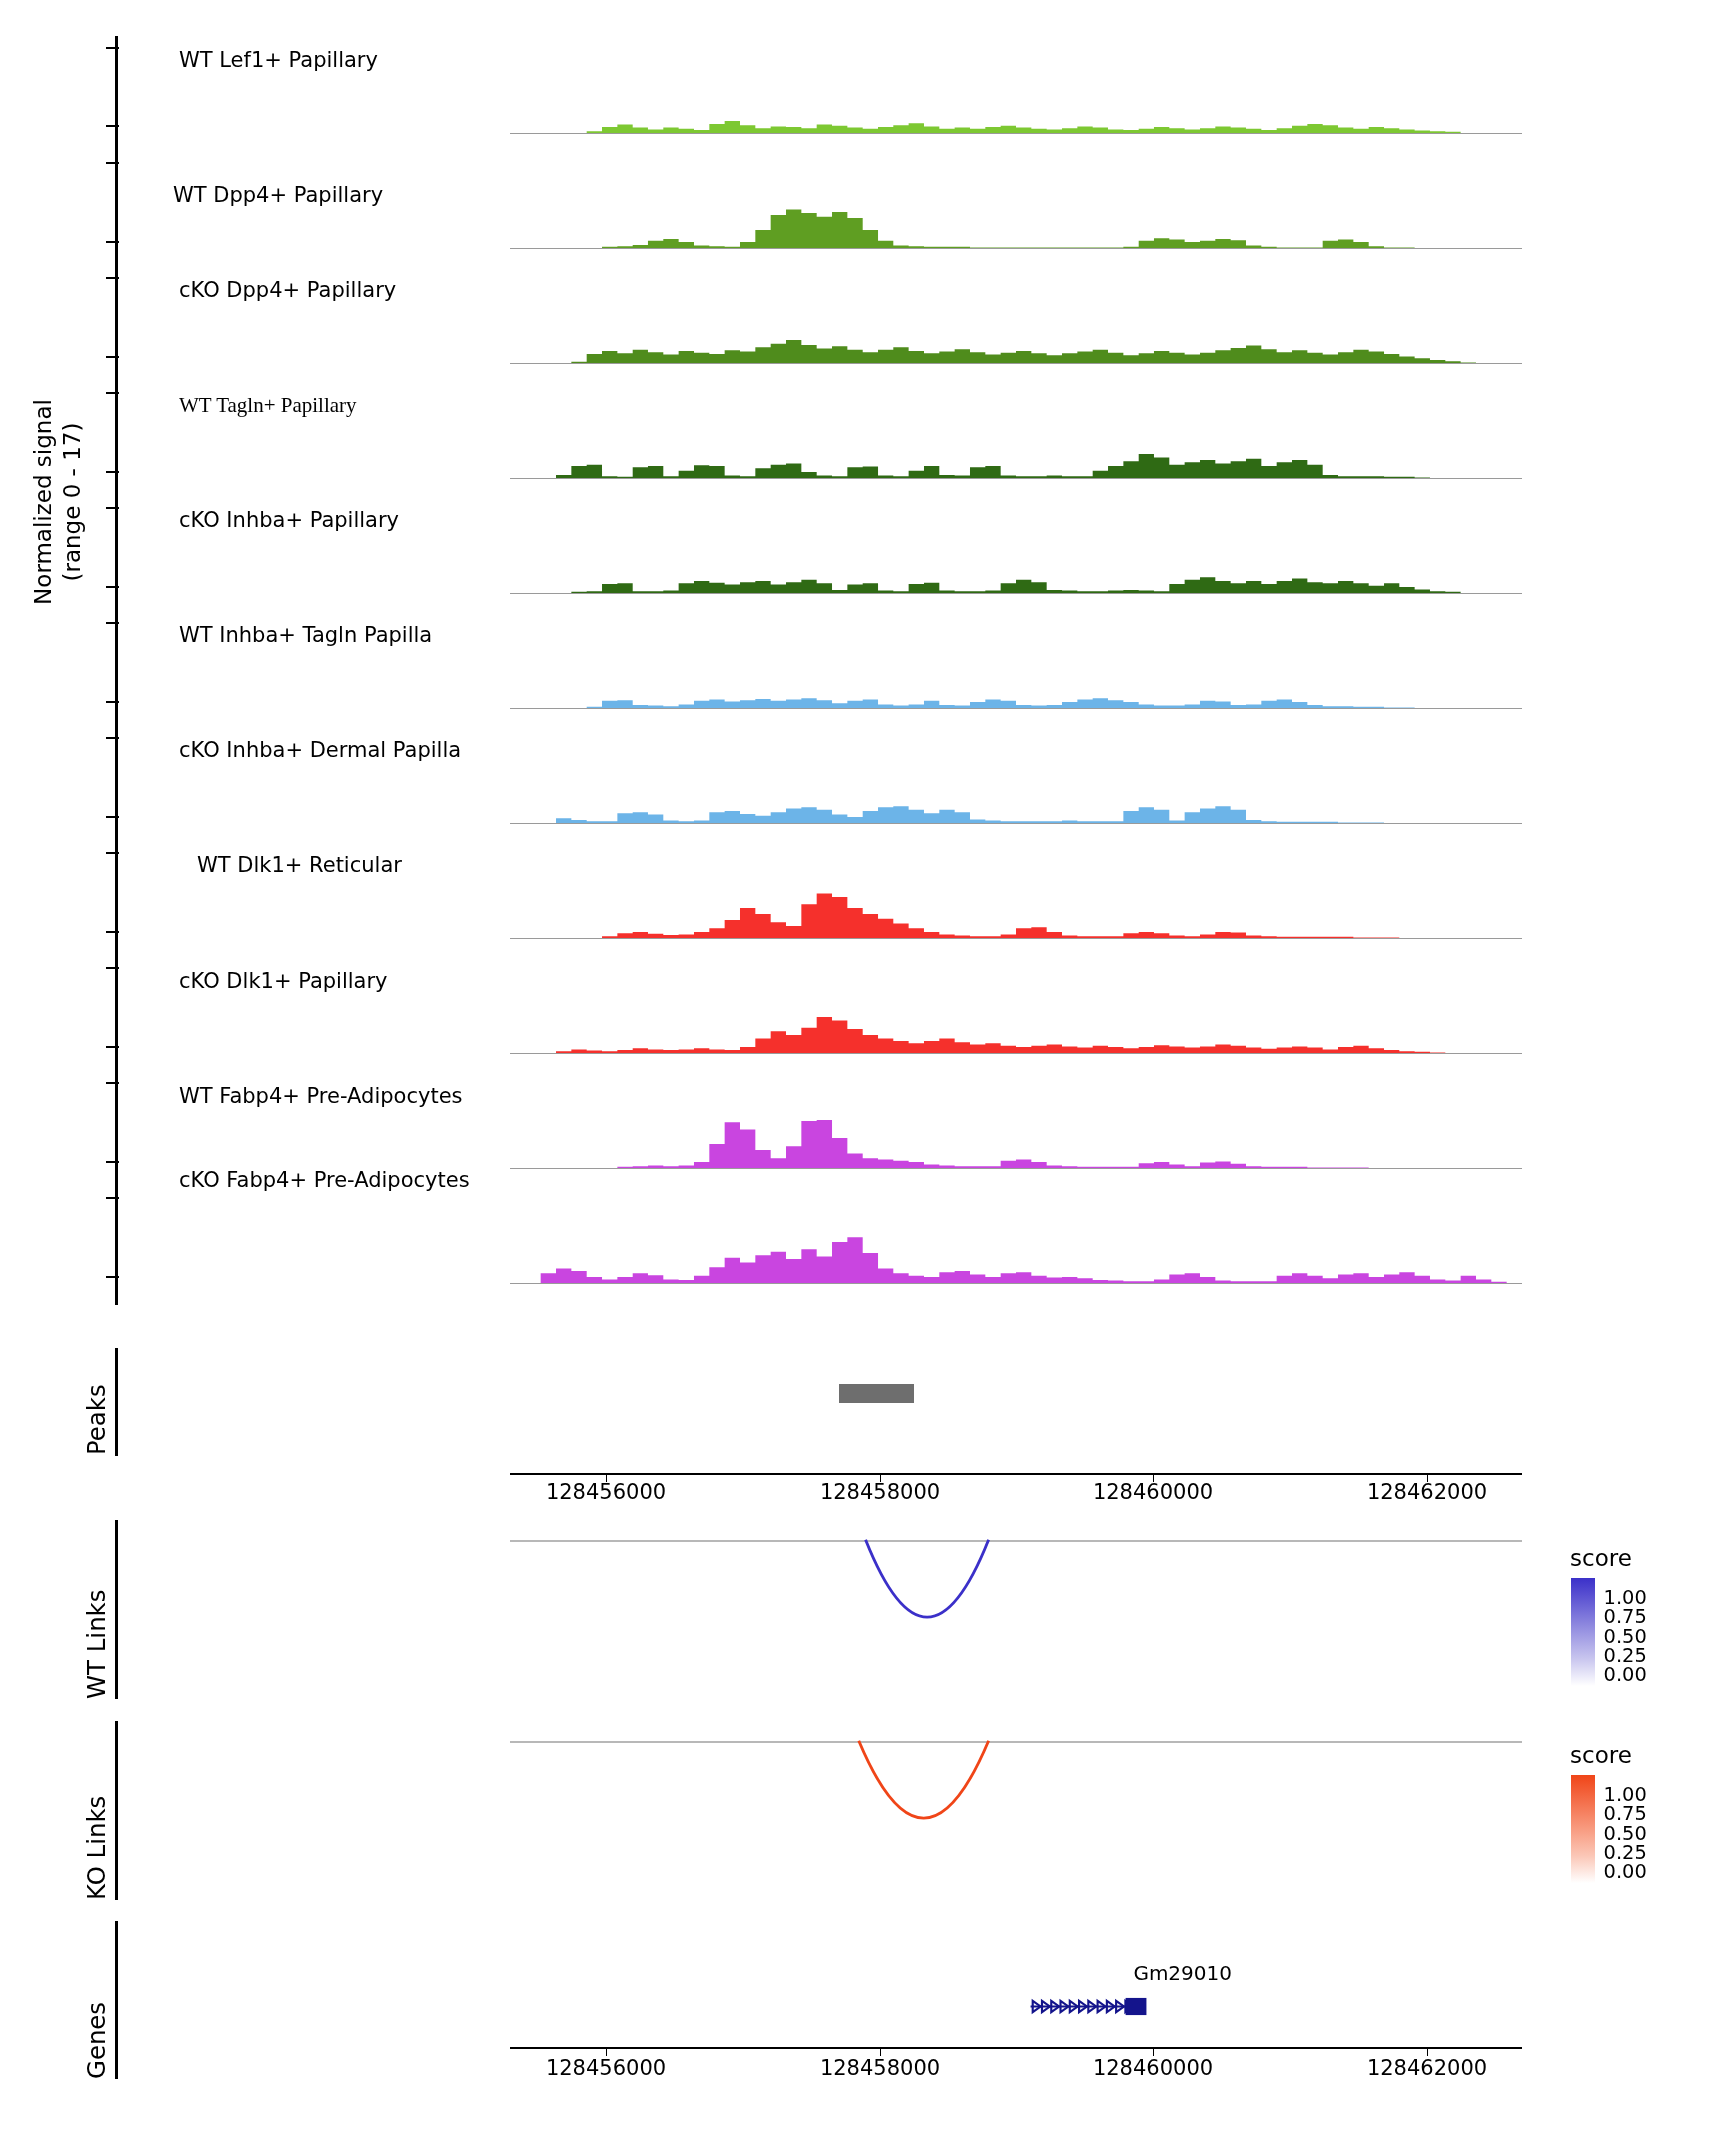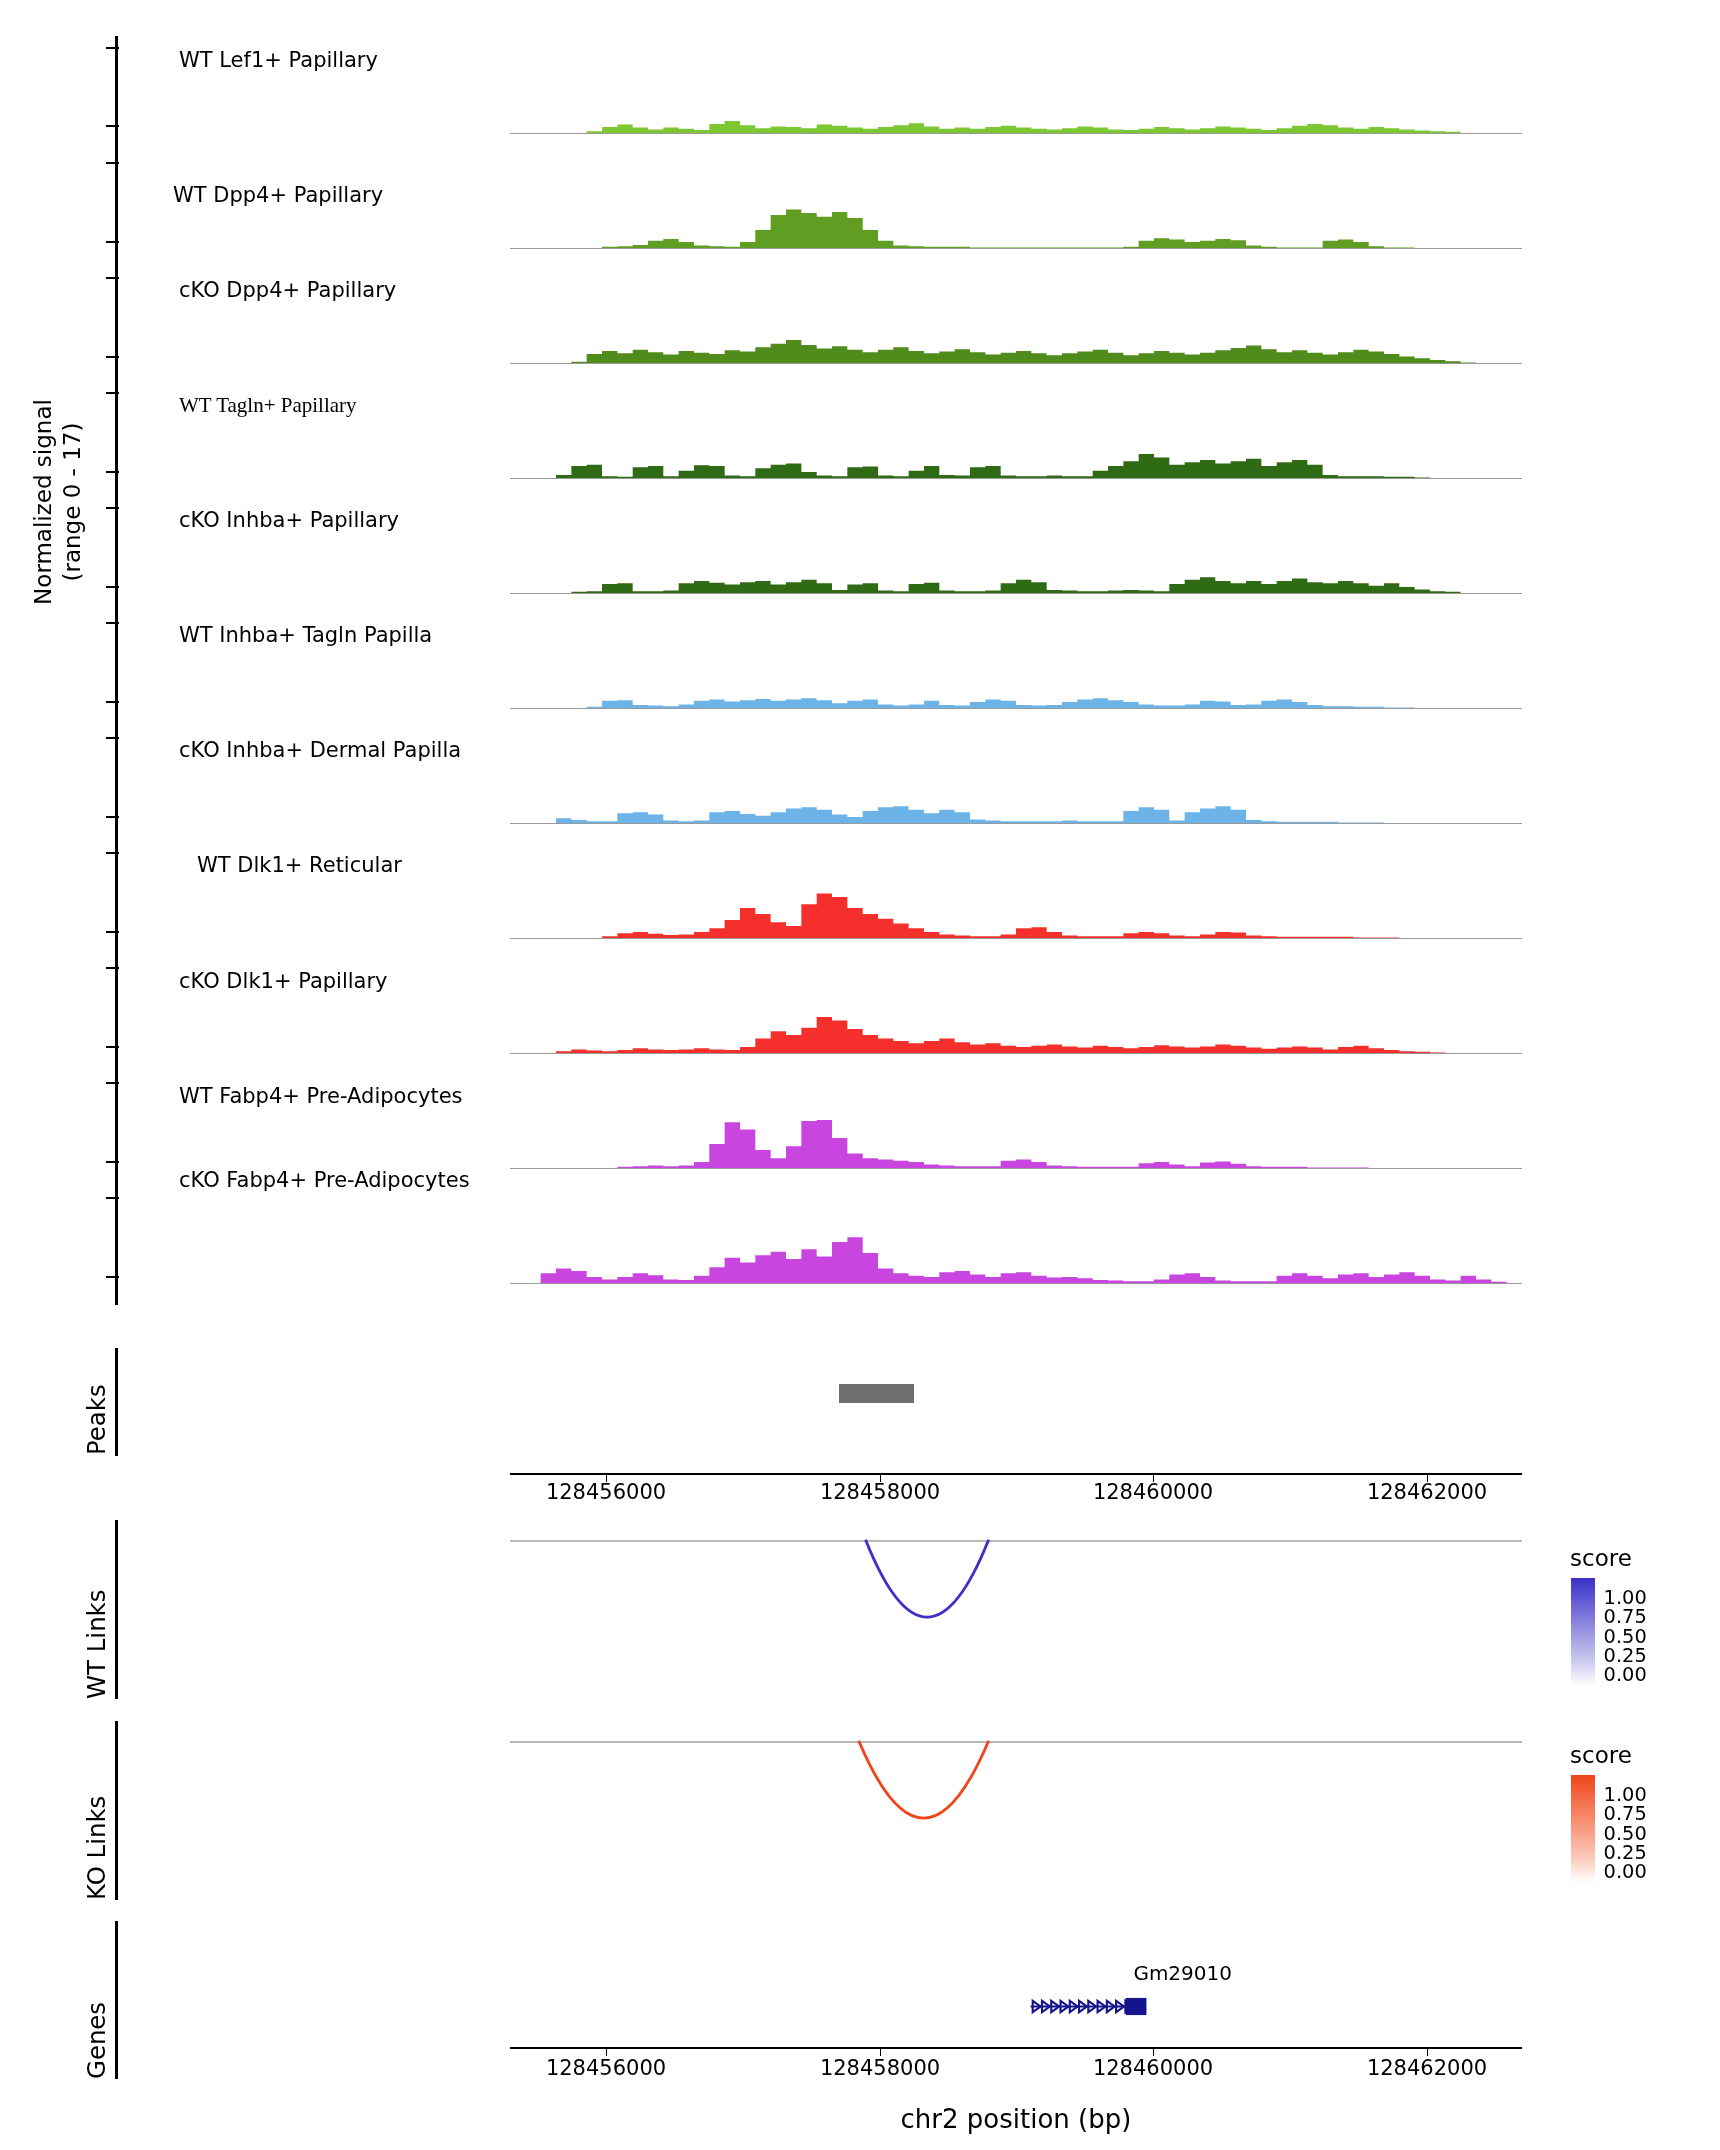--- a/index.html
+++ b/index.html
@@ -304,21 +304,20 @@
       <div class="gaxis" style="left: 510px; width: 1012px; top: 2047px;"></div>
       <div class="gtick" style="left: 606px; top: 2049px;"></div>
       <div class="gtlabel" style="left: 513px; width: 186px; top: 2056px;">128456000</div>
       <div class="gtick" style="left: 880px; top: 2049px;"></div>
       <div class="gtlabel" style="left: 787px; width: 186px; top: 2056px;">128458000</div>
       <div class="gtick" style="left: 1153px; top: 2049px;"></div>
       <div class="gtlabel" style="left: 1060px; width: 186px; top: 2056px;">128460000</div>
       <div class="gtick" style="left: 1427px; top: 2049px;"></div>
       <div class="gtlabel" style="left: 1334px; width: 186px; top: 2056px;">128462000</div>
     </div>
-  <div class="xaxis-title" style="left:510px; top:2104px; width:1012px;">chr2 position (bp)</div>
 
   <div class="legend" style="left:1570px; top:1545px;">
     <div class="legend-title">score</div>
     <div class="legend-body">
       <div class="legend-bar wt"></div>
       <div class="legend-ticks">
         <div class="legend-tick">1.00</div>
         <div class="legend-tick">0.75</div>
         <div class="legend-tick">0.50</div>
         <div class="legend-tick">0.25</div>

